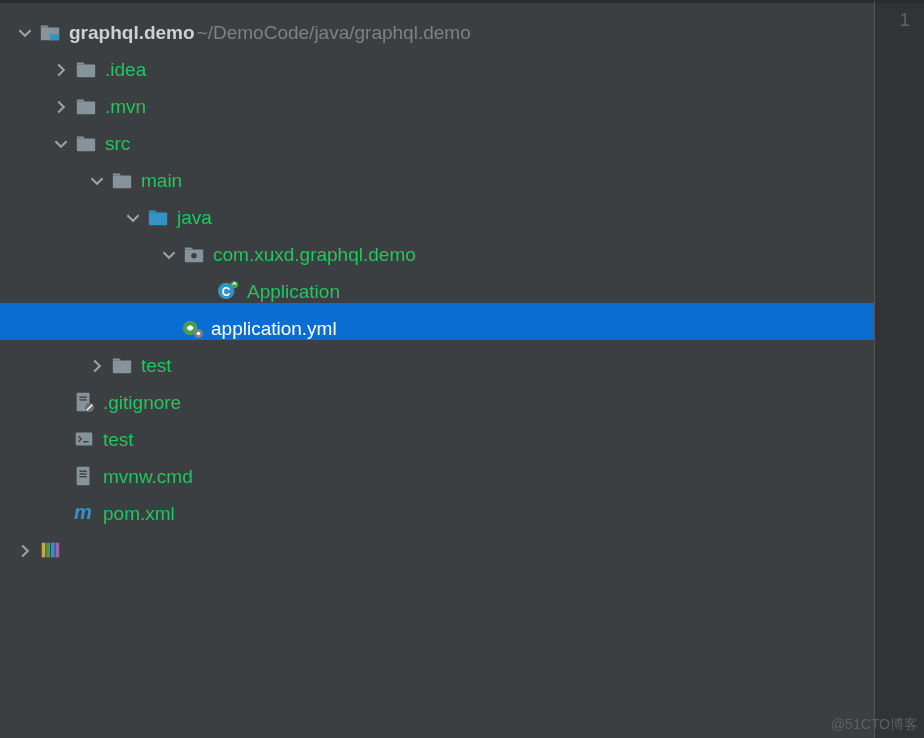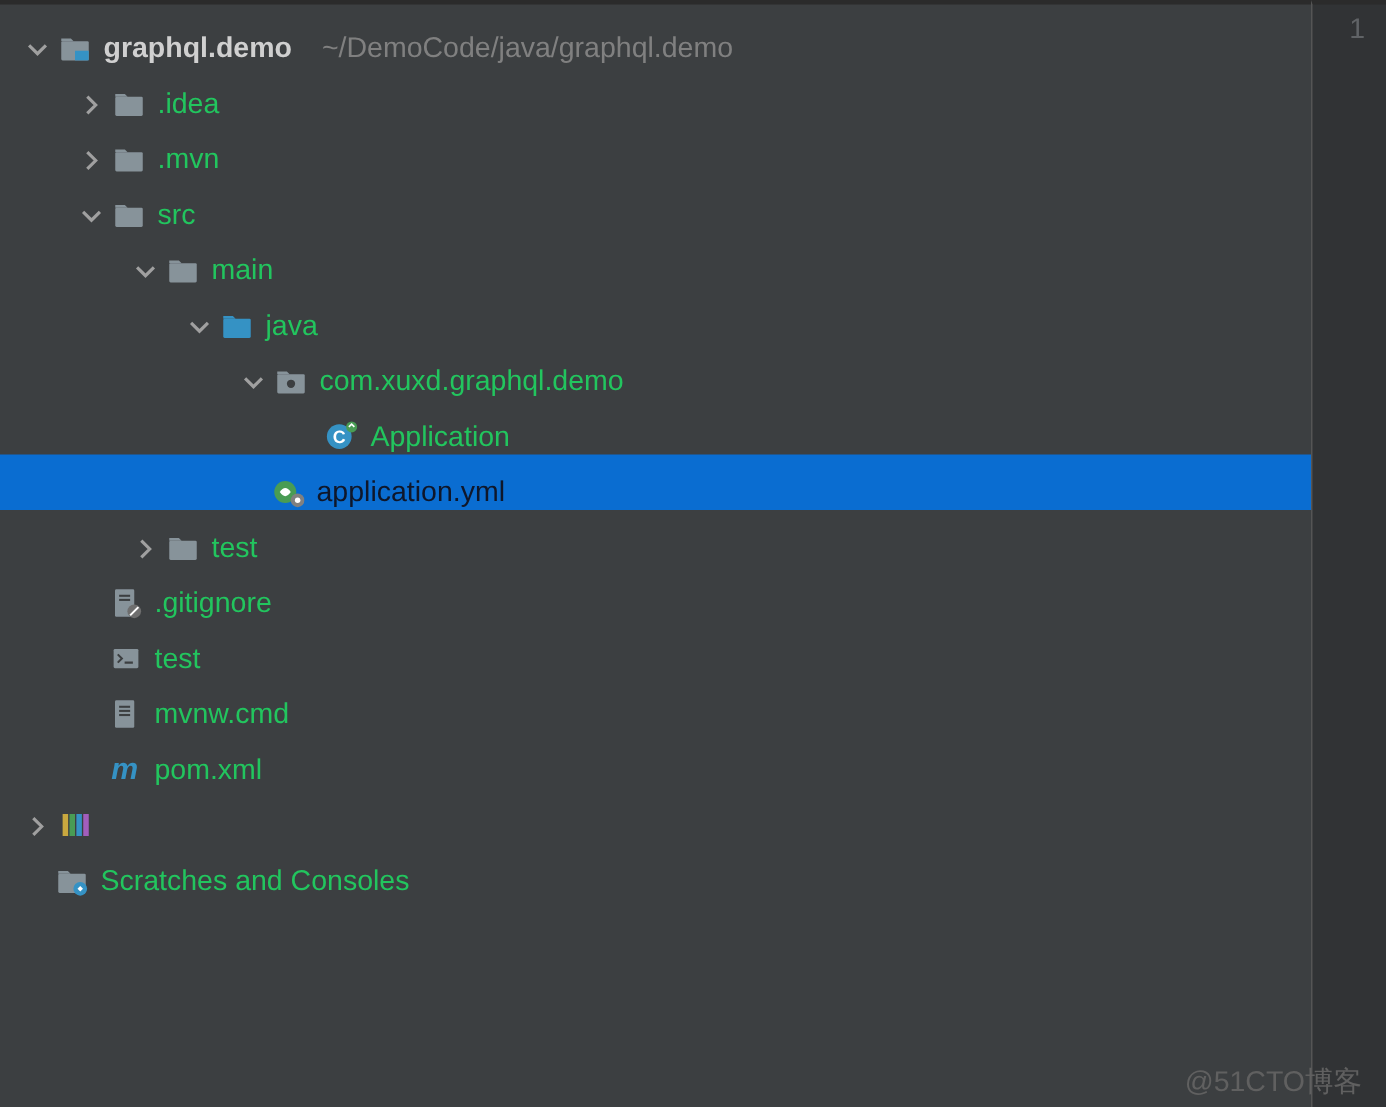--- a/index.html
+++ b/index.html
@@ -58,28 +58,28 @@
       height: 24px;
       display: inline-flex;
       align-items: center;
       justify-content: center;
       flex-shrink: 0;
       margin-right: 7px;
     }
     .icon svg { width: 22px; height: 22px; }
     .label { color: #22c55e; }
     .label.bold { font-weight: 700; color: #d0d0d0; }
-    .label.path { color: #808080; margin-left: 20px; }
-    .selected .label { color: #0f172a; }
+    .label.path { color: #808080; margin-left: 2px; }
+    .selected .label { color: #ffffff; }
     .watermark {
       position: fixed;
       bottom: 4px;
-      right: 16px;
+      right: 6px;
       color: #606060;
-      font-size: 19px;
+      font-size: 14px;
     }
   </style>
 </head>
 <body>
 
 <div class="tree-panel">
 
   <div class="tree-row">
     <span class="indent" style="width:14px"></span>
     <span class="chevron">
@@ -298,32 +298,20 @@
     <span class="icon">
       <svg viewBox="0 0 24 24">
           <rect x="3" y="4" width="4" height="16" fill="#c9a83f"></rect>
           <rect x="8" y="4" width="4" height="16" fill="#499c54"></rect>
           <rect x="13" y="4" width="4" height="16" fill="#3592c4"></rect>
           <rect x="18" y="4" width="4" height="16" fill="#a35ebd"></rect>
         </svg>
     </span>
   </div>
 
-  <div class="tree-row">
-    <span class="indent" style="width:36px"></span>
-    <span class="icon">
-      <svg viewBox="0 0 24 24">
-          <rect x="2" y="7" width="20" height="14" fill="#87939a" rx="1"></rect>
-          <path d="M2 7 L2 5 L9 5 L11 7" fill="#87939a"></path>
-          <circle cx="18" cy="18" r="5" fill="#3592c4"></circle>
-          <path d="M16 18 L18 16 L20 18 L18 20 Z" fill="#fff"></path>
-        </svg>
-    </span>
-    <span class="label">Scratches and Consoles</span>
-  </div>
 
 </div>
 
 <div class="gutter">
   <div>1</div>
 </div>
 
 <div class="watermark">@51CTO博客</div>
 
 </body></html>

